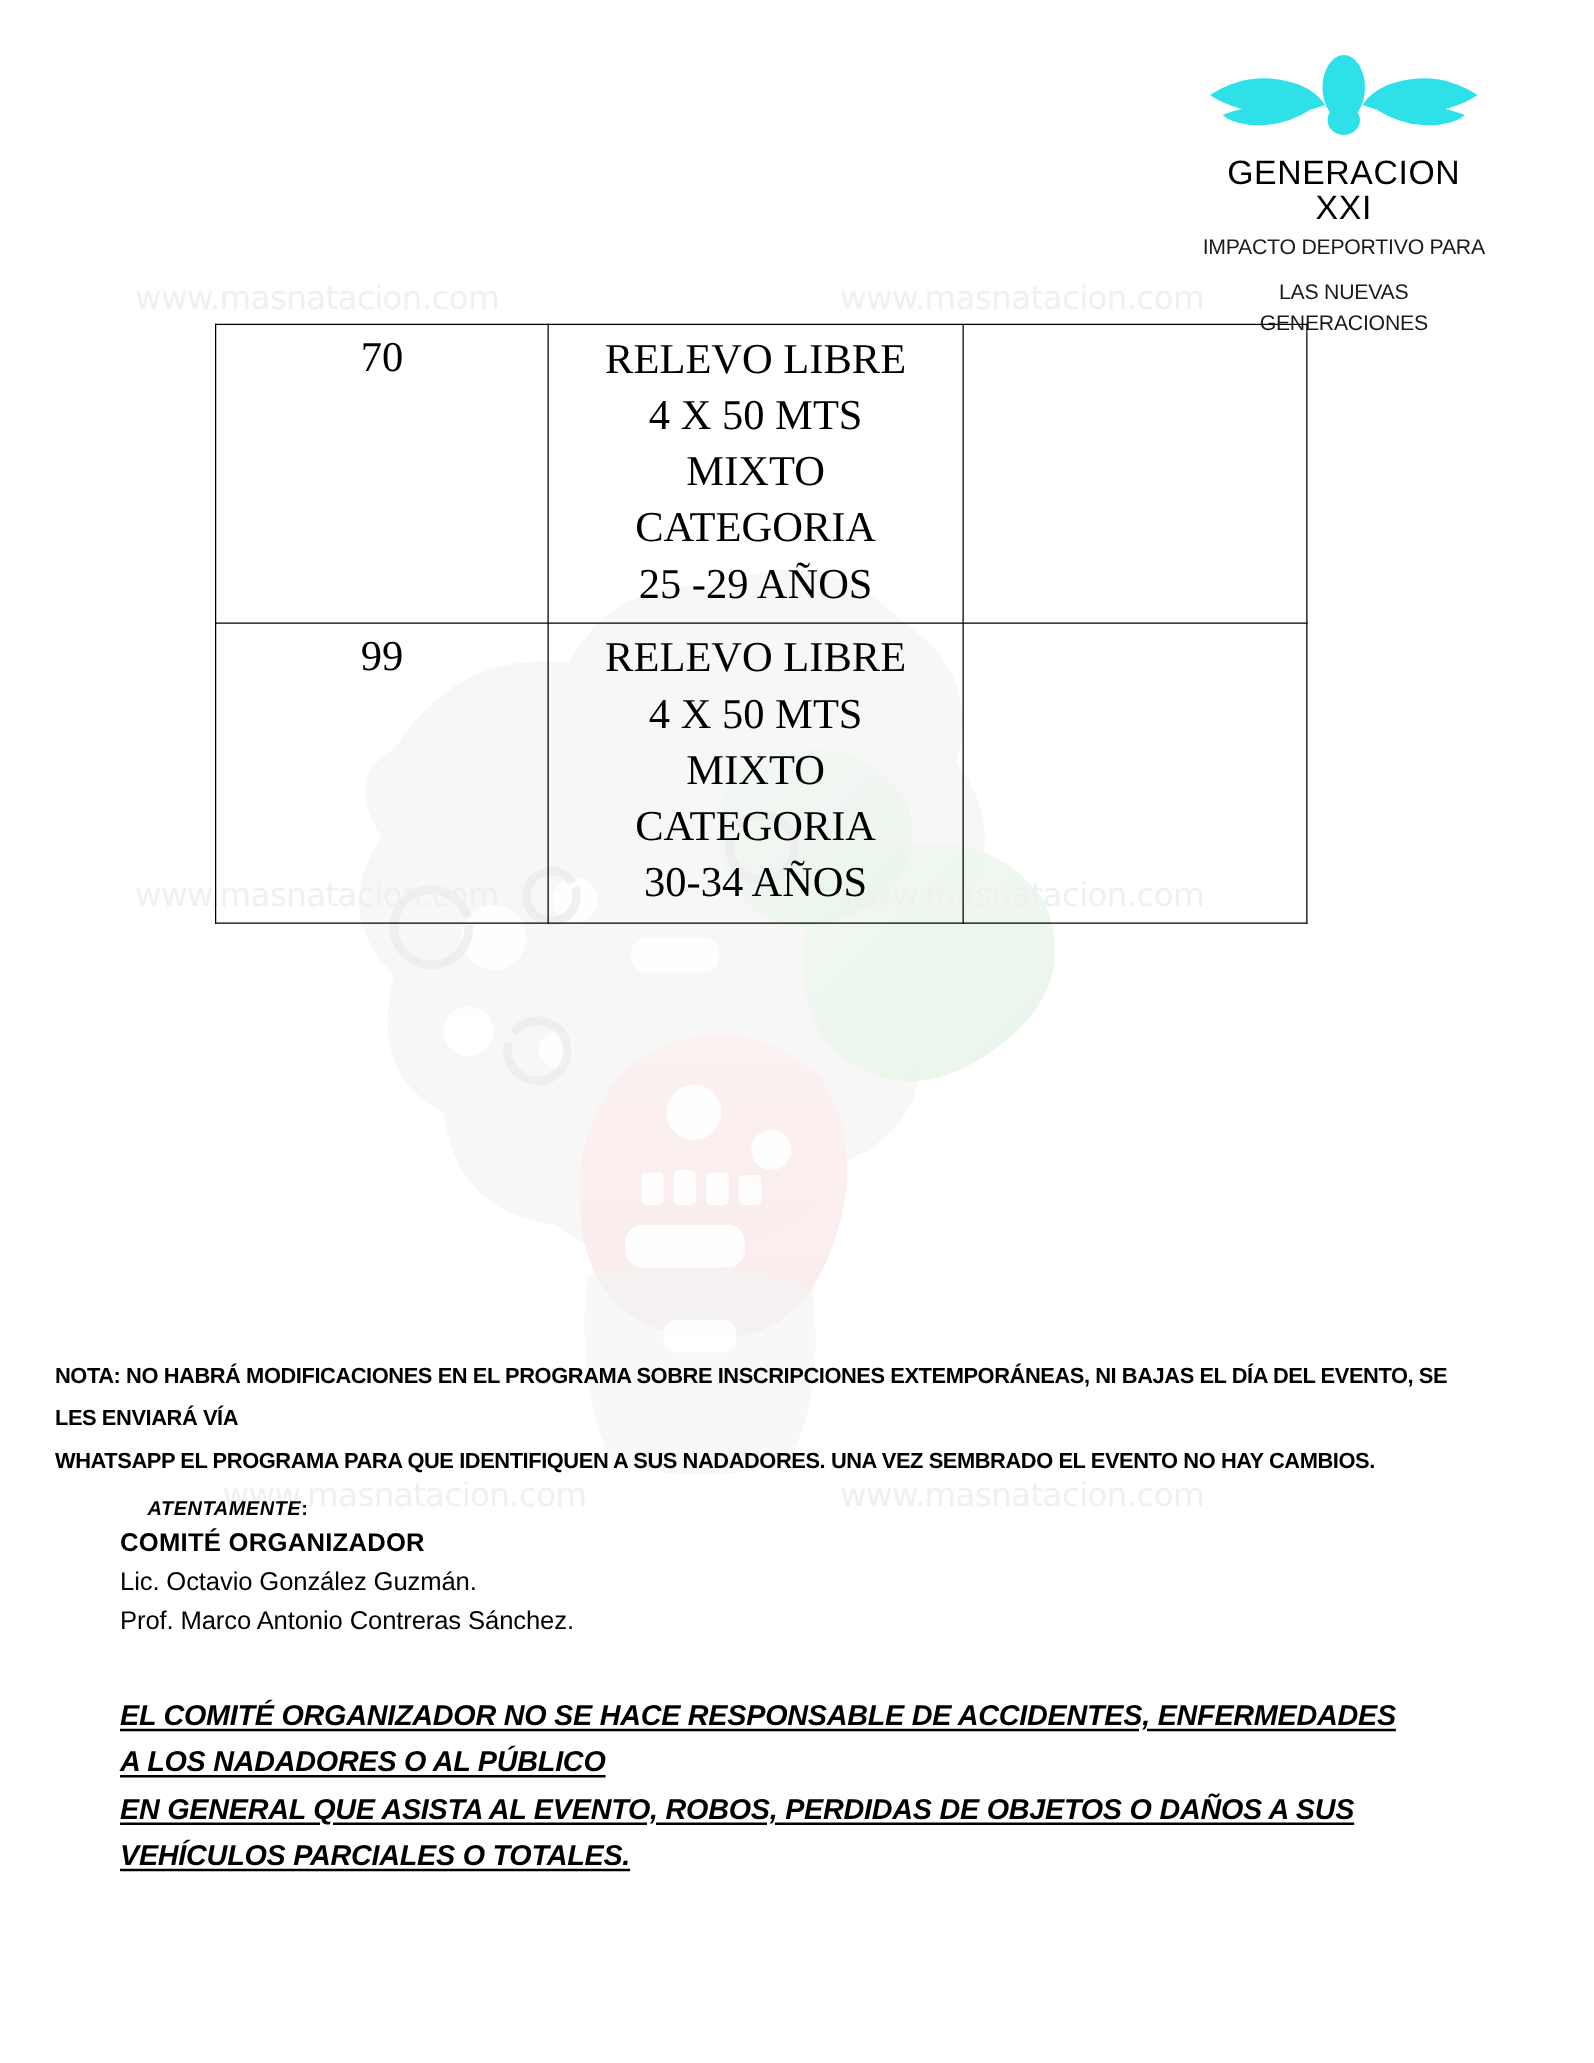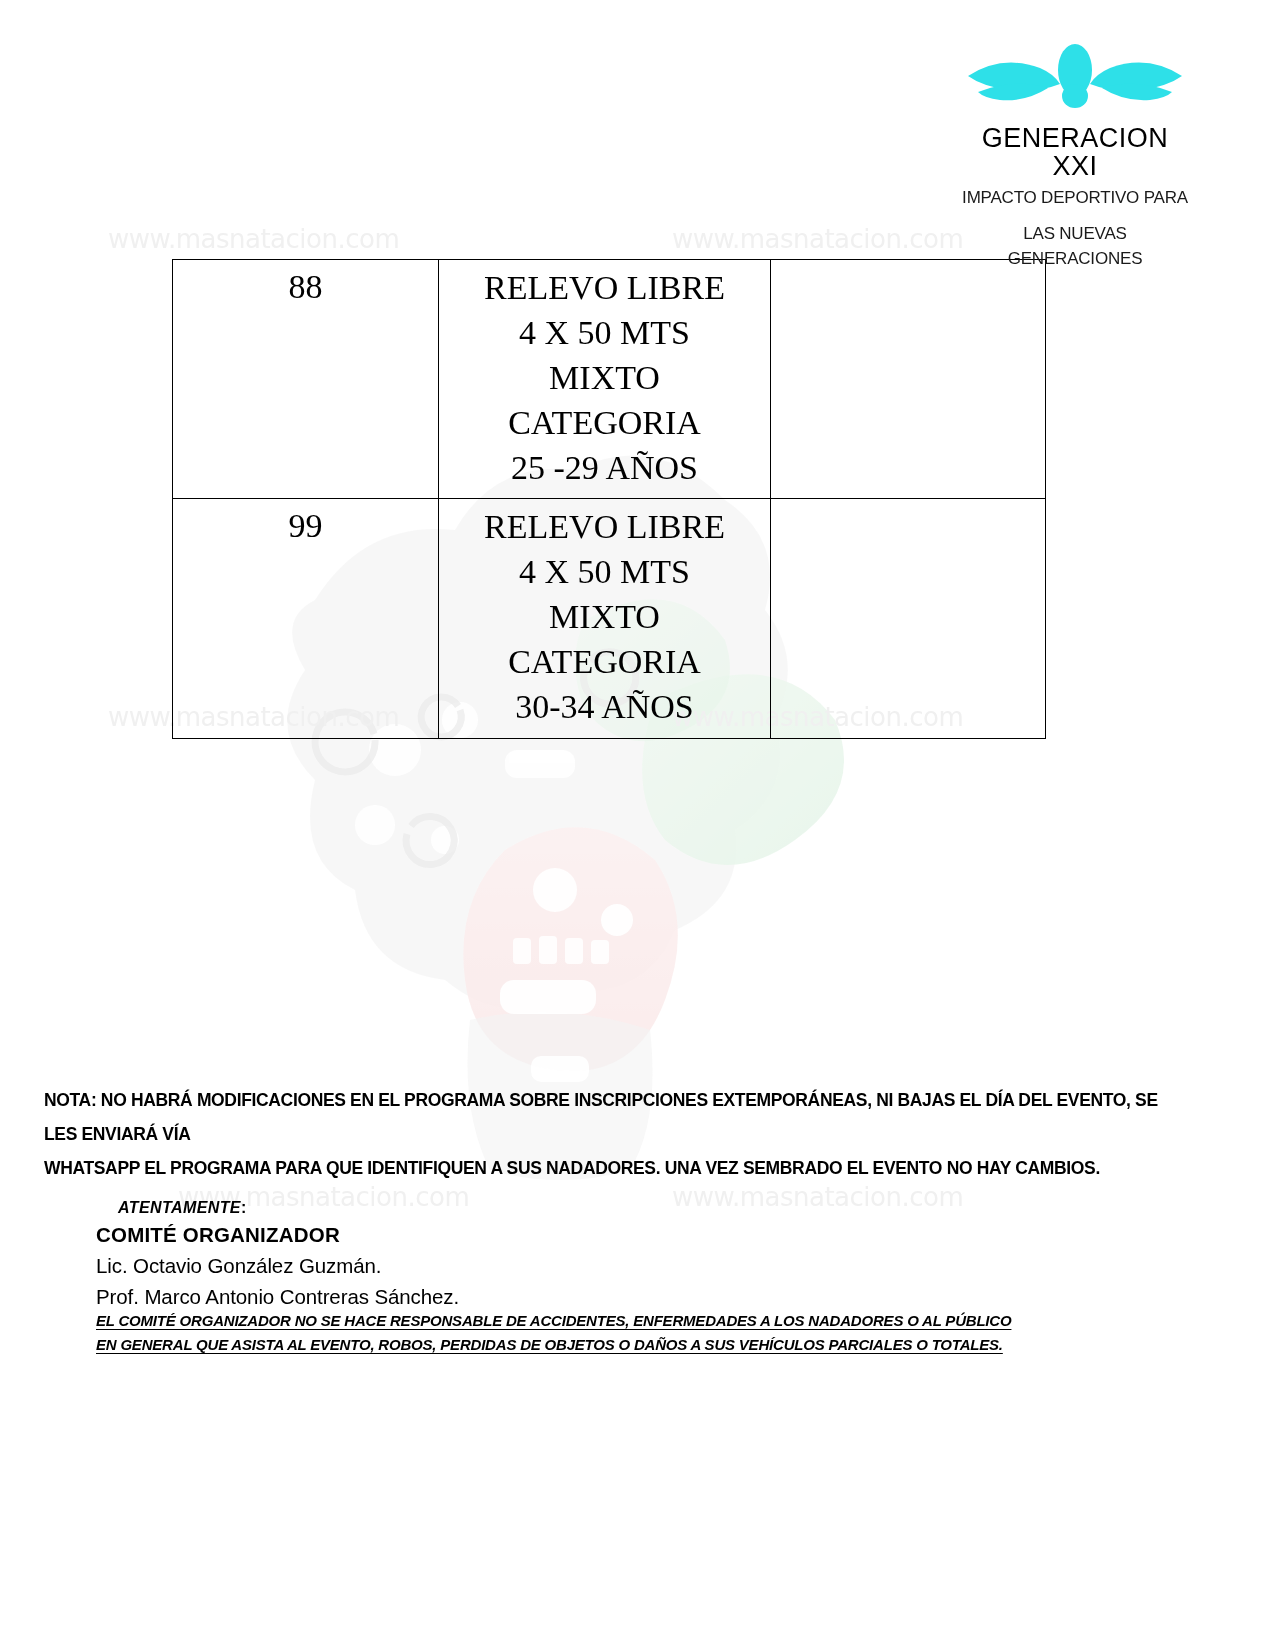--- a/index.html
+++ b/index.html
@@ -172,26 +172,26 @@
     font-size: 20.5px;
     line-height: 1.52;
     letter-spacing: -0.1px;
   }
 
   
   .disclaimer {
     position: absolute;
     z-index: 3;
     left: 96px;
-    top: 1309px;
+    top: 1354px;
     width: 1030px;
     font-family: "Liberation Sans", sans-serif;
     font-weight: bold;
     font-style: italic;
-    font-size: 15px;
+    font-size: 23px;
     line-height: 1.62;
     letter-spacing: -0.2px;
   }
   .disclaimer .ln {
     display: block;
     text-decoration: underline;
     text-underline-offset: 3px;
   }
 </style>
 </head>
@@ -279,21 +279,21 @@
 
   <table class="events-table">
     <colgroup>
       <col class="col-num">
         <col class="col-event">
         <col class="col-blank">
     </colgroup>
     <tbody>
       <tr>
         <td>
-          <div class="num-cell">88</div>
+          <div class="num-cell">70</div>
         </td>
         <td>
           <div class="event-cell">
             <span class="ln">RELEVO LIBRE</span>
             <span class="ln">4 X 50 MTS</span>
             <span class="ln">MIXTO</span>
             <span class="ln">CATEGORIA</span>
             <span class="ln">25 -29 AÑOS</span>
           </div>
         </td>

